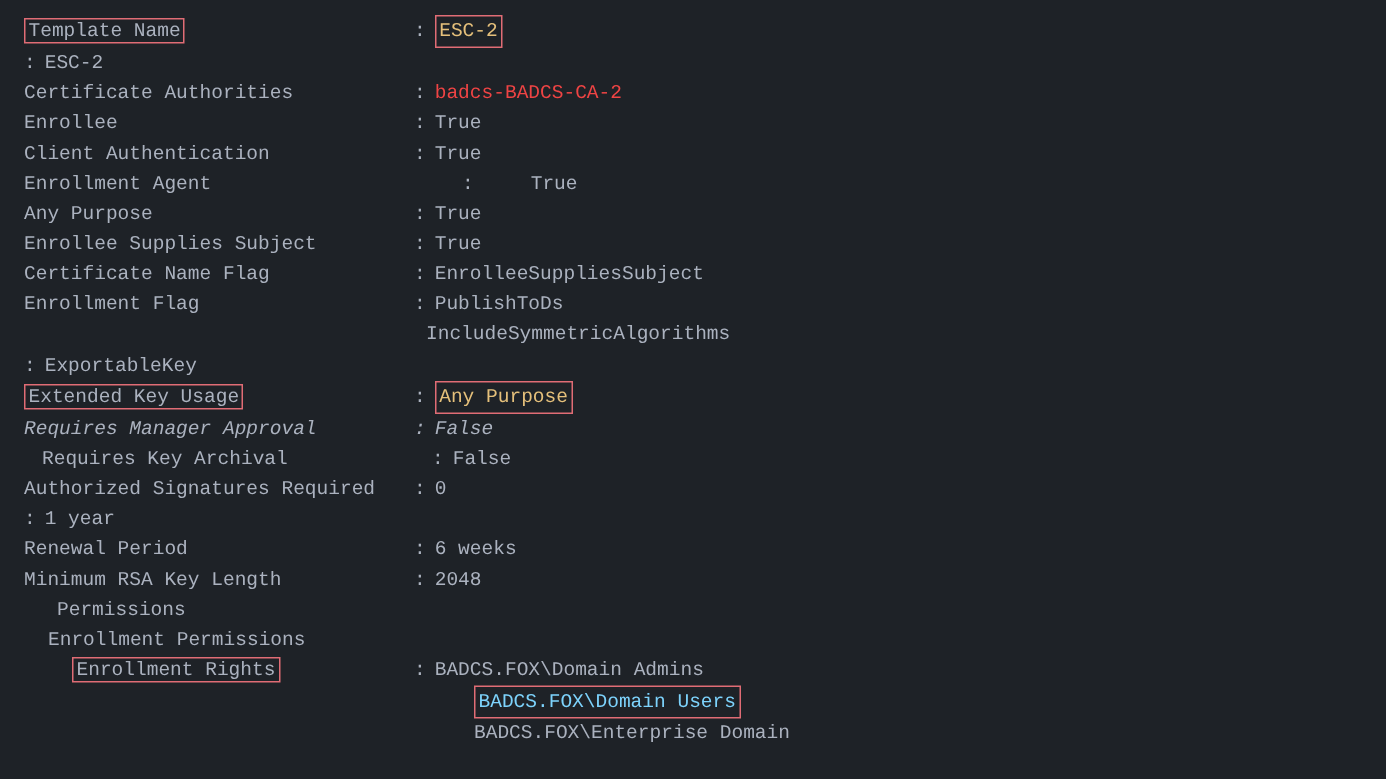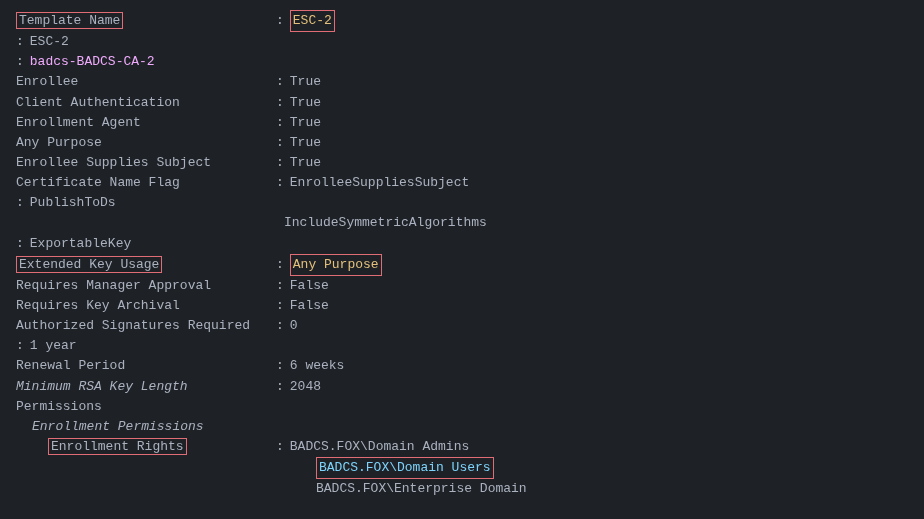--- a/index.html
+++ b/index.html
@@ -25,37 +25,37 @@
       line-height: 1.55;
     }
   </style>
 </head>
 <body>
 
 <div class="terminal">
   <div id="rows-container">
       <div style="display: flex; align-items: baseline; white-space: pre; line-height: 1.55;"><span style="min-width: 260px; display: inline-block; padding-left: 0px; color: rgb(171, 178, 191);"><span style="border: 1.5px solid rgb(224, 108, 117); padding: 0px 2px;">Template Name</span></span><span style="color: rgb(171, 178, 191); margin-right: 6px;">:</span><span style="color: rgb(229, 192, 123); border: 1.5px solid rgb(224, 108, 117); padding: 0px 2px;">ESC-2</span></div>
       <div style="display: flex; align-items: baseline; white-space: pre; line-height: 1.55;"><span style="color: rgb(171, 178, 191); margin-right: 6px;">:</span><span style="color: rgb(171, 178, 191);">ESC-2</span></div>
-      <div style="display: flex; align-items: baseline; white-space: pre; line-height: 1.55;"><span style="color: rgb(171, 178, 191); margin-right: 6px;">:</span><span style="color: #f0abfc; text-align: right;">badcs-BADCS-CA-2</span></div>
+      <div style="display: flex; align-items: baseline; white-space: pre; line-height: 1.55;"><span style="min-width: 260px; display: inline-block; padding-left: 0px; color: rgb(171, 178, 191);">Certificate Authorities</span><span style="color: rgb(171, 178, 191); margin-right: 6px;">:</span><span style="color: #ef4444; text-align: right;">badcs-BADCS-CA-2</span></div>
       <div style="display: flex; align-items: baseline; white-space: pre; line-height: 1.55;"><span style="min-width: 260px; display: inline-block; padding-left: 0px; color: rgb(171, 178, 191);">Enrollee</span><span style="color: rgb(171, 178, 191); margin-right: 6px;">:</span><span style="color: rgb(171, 178, 191);">True</span></div>
       <div style="display: flex; align-items: flex-start; white-space: pre; line-height: 1.55;"><span style="min-width: 260px; display: inline-block; padding-left: 0px; color: rgb(171, 178, 191);">Client Authentication</span><span style="color: rgb(171, 178, 191); margin-right: 6px;">:</span><span style="color: rgb(171, 178, 191);">True</span></div>
-      <div style="display: flex; align-items: center; white-space: pre; line-height: 1.55;"><span style="min-width: 260px; display: inline-block; padding-left: 0px; color: rgb(171, 178, 191);">Enrollment Agent</span><span style="color: rgb(171, 178, 191); margin-right: 6px;">:</span><span style="color: rgb(171, 178, 191);">True</span></div>
+      <div style="display: flex; align-items: center; white-space: pre; line-height: 1.55; gap: 32px;"><span style="min-width: 260px; display: inline-block; padding-left: 0px; color: rgb(171, 178, 191);">Enrollment Agent</span><span style="color: rgb(171, 178, 191); margin-right: 6px;">:</span><span style="color: rgb(171, 178, 191);">True</span></div>
       <div style="display: flex; align-items: baseline; white-space: pre; line-height: 1.55;"><span style="min-width: 260px; display: inline-block; padding-left: 0px; color: rgb(171, 178, 191);">Any Purpose</span><span style="color: rgb(171, 178, 191); margin-right: 6px;">:</span><span style="color: rgb(171, 178, 191);">True</span></div>
       <div style="display: flex; align-items: baseline; white-space: pre; line-height: 1.55;"><span style="min-width: 260px; display: inline-block; padding-left: 0px; color: rgb(171, 178, 191);">Enrollee Supplies Subject</span><span style="color: rgb(171, 178, 191); margin-right: 6px;">:</span><span style="color: rgb(171, 178, 191);">True</span></div>
       <div style="display: flex; align-items: baseline; white-space: pre; line-height: 1.55;"><span style="min-width: 260px; display: inline-block; padding-left: 0px; color: rgb(171, 178, 191);">Certificate Name Flag</span><span style="color: rgb(171, 178, 191); margin-right: 6px;">:</span><span style="color: rgb(171, 178, 191);">EnrolleeSuppliesSubject</span></div>
-      <div style="display: flex; align-items: baseline; white-space: pre; line-height: 1.55;"><span style="color: rgb(171, 178, 191); margin-right: 6px;">:</span><span style="color: rgb(171, 178, 191);">PublishToDs</span></div>
+      <div style="display: flex; align-items: baseline; white-space: pre; line-height: 1.55;"><span style="min-width: 260px; display: inline-block; padding-left: 0px; color: rgb(171, 178, 191);">Enrollment Flag</span><span style="color: rgb(171, 178, 191); margin-right: 6px;">:</span><span style="color: rgb(171, 178, 191);">PublishToDs</span></div>
       <div style="display: flex; align-items: baseline; white-space: pre; line-height: 1.55; padding-left: 268px;"><span style="color: rgb(171, 178, 191);">IncludeSymmetricAlgorithms</span></div>
       <div style="display: flex; align-items: baseline; white-space: pre; line-height: 1.55;"><span style="color: rgb(171, 178, 191); margin-right: 6px;">:</span><span style="color: rgb(171, 178, 191);">ExportableKey</span></div>
       <div style="display: flex; align-items: baseline; white-space: pre; line-height: 1.55;"><span style="min-width: 260px; display: inline-block; padding-left: 0px; color: rgb(171, 178, 191);"><span style="border: 1.5px solid rgb(224, 108, 117); padding: 0px 2px;">Extended Key Usage</span></span><span style="color: rgb(171, 178, 191); margin-right: 6px;">:</span><span style="color: rgb(229, 192, 123); border: 1.5px solid rgb(224, 108, 117); padding: 0px 2px;">Any Purpose</span></div>
-      <div style="display: flex; align-items: baseline; white-space: pre; line-height: 1.55;"><span style="min-width: 260px; display: inline-block; padding-left: 0px; color: rgb(171, 178, 191);">Requires Manager Approval</span><span style="color: rgb(171, 178, 191); margin-right: 6px;">:</span><span style="color: rgb(171, 178, 191);">False</span></div>
-      <div style="display: flex; align-items: flex-start; white-space: pre; line-height: 1.55;"><span style="min-width: 260px; display: inline-block; padding-left: 0px; color: rgb(171, 178, 191);">Requires Key Archival</span><span style="color: rgb(171, 178, 191); margin-right: 6px;">:</span><span style="color: rgb(171, 178, 191);">False</span></div>
+      <div style="display: flex; align-items: baseline; white-space: pre; line-height: 1.55; font-style: italic;"><span style="min-width: 260px; display: inline-block; padding-left: 0px; color: rgb(171, 178, 191);">Requires Manager Approval</span><span style="color: rgb(171, 178, 191); margin-right: 6px;">:</span><span style="color: rgb(171, 178, 191);">False</span></div>
+      <div style="display: flex; align-items: flex-start; white-space: pre; line-height: 1.55; margin-left: 12px;"><span style="min-width: 260px; display: inline-block; padding-left: 0px; color: rgb(171, 178, 191);">Requires Key Archival</span><span style="color: rgb(171, 178, 191); margin-right: 6px;">:</span><span style="color: rgb(171, 178, 191);">False</span></div>
       <div style="display: flex; align-items: baseline; white-space: pre; line-height: 1.55;"><span style="min-width: 260px; display: inline-block; padding-left: 0px; color: rgb(171, 178, 191);">Authorized Signatures Required</span><span style="color: rgb(171, 178, 191); margin-right: 6px;">:</span><span style="color: rgb(171, 178, 191);">0</span></div>
       <div style="display: flex; align-items: baseline; white-space: pre; line-height: 1.55;"><span style="color: rgb(171, 178, 191); margin-right: 6px;">:</span><span style="color: rgb(171, 178, 191);">1 year</span></div>
       <div style="display: flex; align-items: flex-start; white-space: pre; line-height: 1.55;"><span style="min-width: 260px; display: inline-block; padding-left: 0px; color: rgb(171, 178, 191);">Renewal Period</span><span style="color: rgb(171, 178, 191); margin-right: 6px;">:</span><span style="color: rgb(171, 178, 191);">6 weeks</span></div>
-      <div style="display: flex; align-items: baseline; white-space: pre; line-height: 1.55;"><span style="min-width: 260px; display: inline-block; padding-left: 0px; color: rgb(171, 178, 191); font-style: italic;">Minimum RSA Key Length</span><span style="color: rgb(171, 178, 191); margin-right: 6px;">:</span><span style="color: rgb(171, 178, 191);">2048</span></div>
-      <div style="display: flex; align-items: flex-start; white-space: pre; line-height: 1.55;"><span style="min-width: 260px; display: inline-block; padding-left: 0px; color: rgb(171, 178, 191);">Permissions</span></div>
-      <div style="display: flex; align-items: baseline; white-space: pre; line-height: 1.55;"><span style="min-width: 260px; display: inline-block; padding-left: 16px; color: rgb(171, 178, 191); font-style: italic;">Enrollment Permissions</span></div>
+      <div style="display: flex; align-items: baseline; white-space: pre; line-height: 1.55;"><span style="min-width: 260px; display: inline-block; padding-left: 0px; color: rgb(171, 178, 191);">Minimum RSA Key Length</span><span style="color: rgb(171, 178, 191); margin-right: 6px;">:</span><span style="color: rgb(171, 178, 191);">2048</span></div>
+      <div style="display: flex; align-items: flex-start; white-space: pre; line-height: 1.55; margin-left: 22px;"><span style="min-width: 260px; display: inline-block; padding-left: 0px; color: rgb(171, 178, 191);">Permissions</span></div>
+      <div style="display: flex; align-items: baseline; white-space: pre; line-height: 1.55;"><span style="min-width: 260px; display: inline-block; padding-left: 16px; color: rgb(171, 178, 191);">Enrollment Permissions</span></div>
       <div style="display: flex; align-items: baseline; white-space: pre; line-height: 1.55;"><span style="min-width: 260px; display: inline-block; padding-left: 32px; color: rgb(171, 178, 191);"><span style="border: 1.5px solid rgb(224, 108, 117); padding: 0px 2px;">Enrollment Rights</span></span><span style="color: rgb(171, 178, 191); margin-right: 6px;">:</span><span style="color: rgb(171, 178, 191);">BADCS.FOX\Domain Admins</span></div>
       <div style="display: flex; align-items: baseline; white-space: pre; line-height: 1.55; padding-left: 300px;"><span style="color: #7dd3fc; border: 1.5px solid rgb(224, 108, 117); padding: 0px 2px;">BADCS.FOX\Domain Users</span></div>
       <div style="display: flex; align-items: baseline; white-space: pre; line-height: 1.55; padding-left: 300px;"><span style="color: rgb(171, 178, 191);">BADCS.FOX\Enterprise Domain</span></div>
       <div style="display: flex; align-items: baseline; white-space: pre; line-height: 1.55; height: 20px;"></div>
     </div>
 </div>
 
 </body></html>

